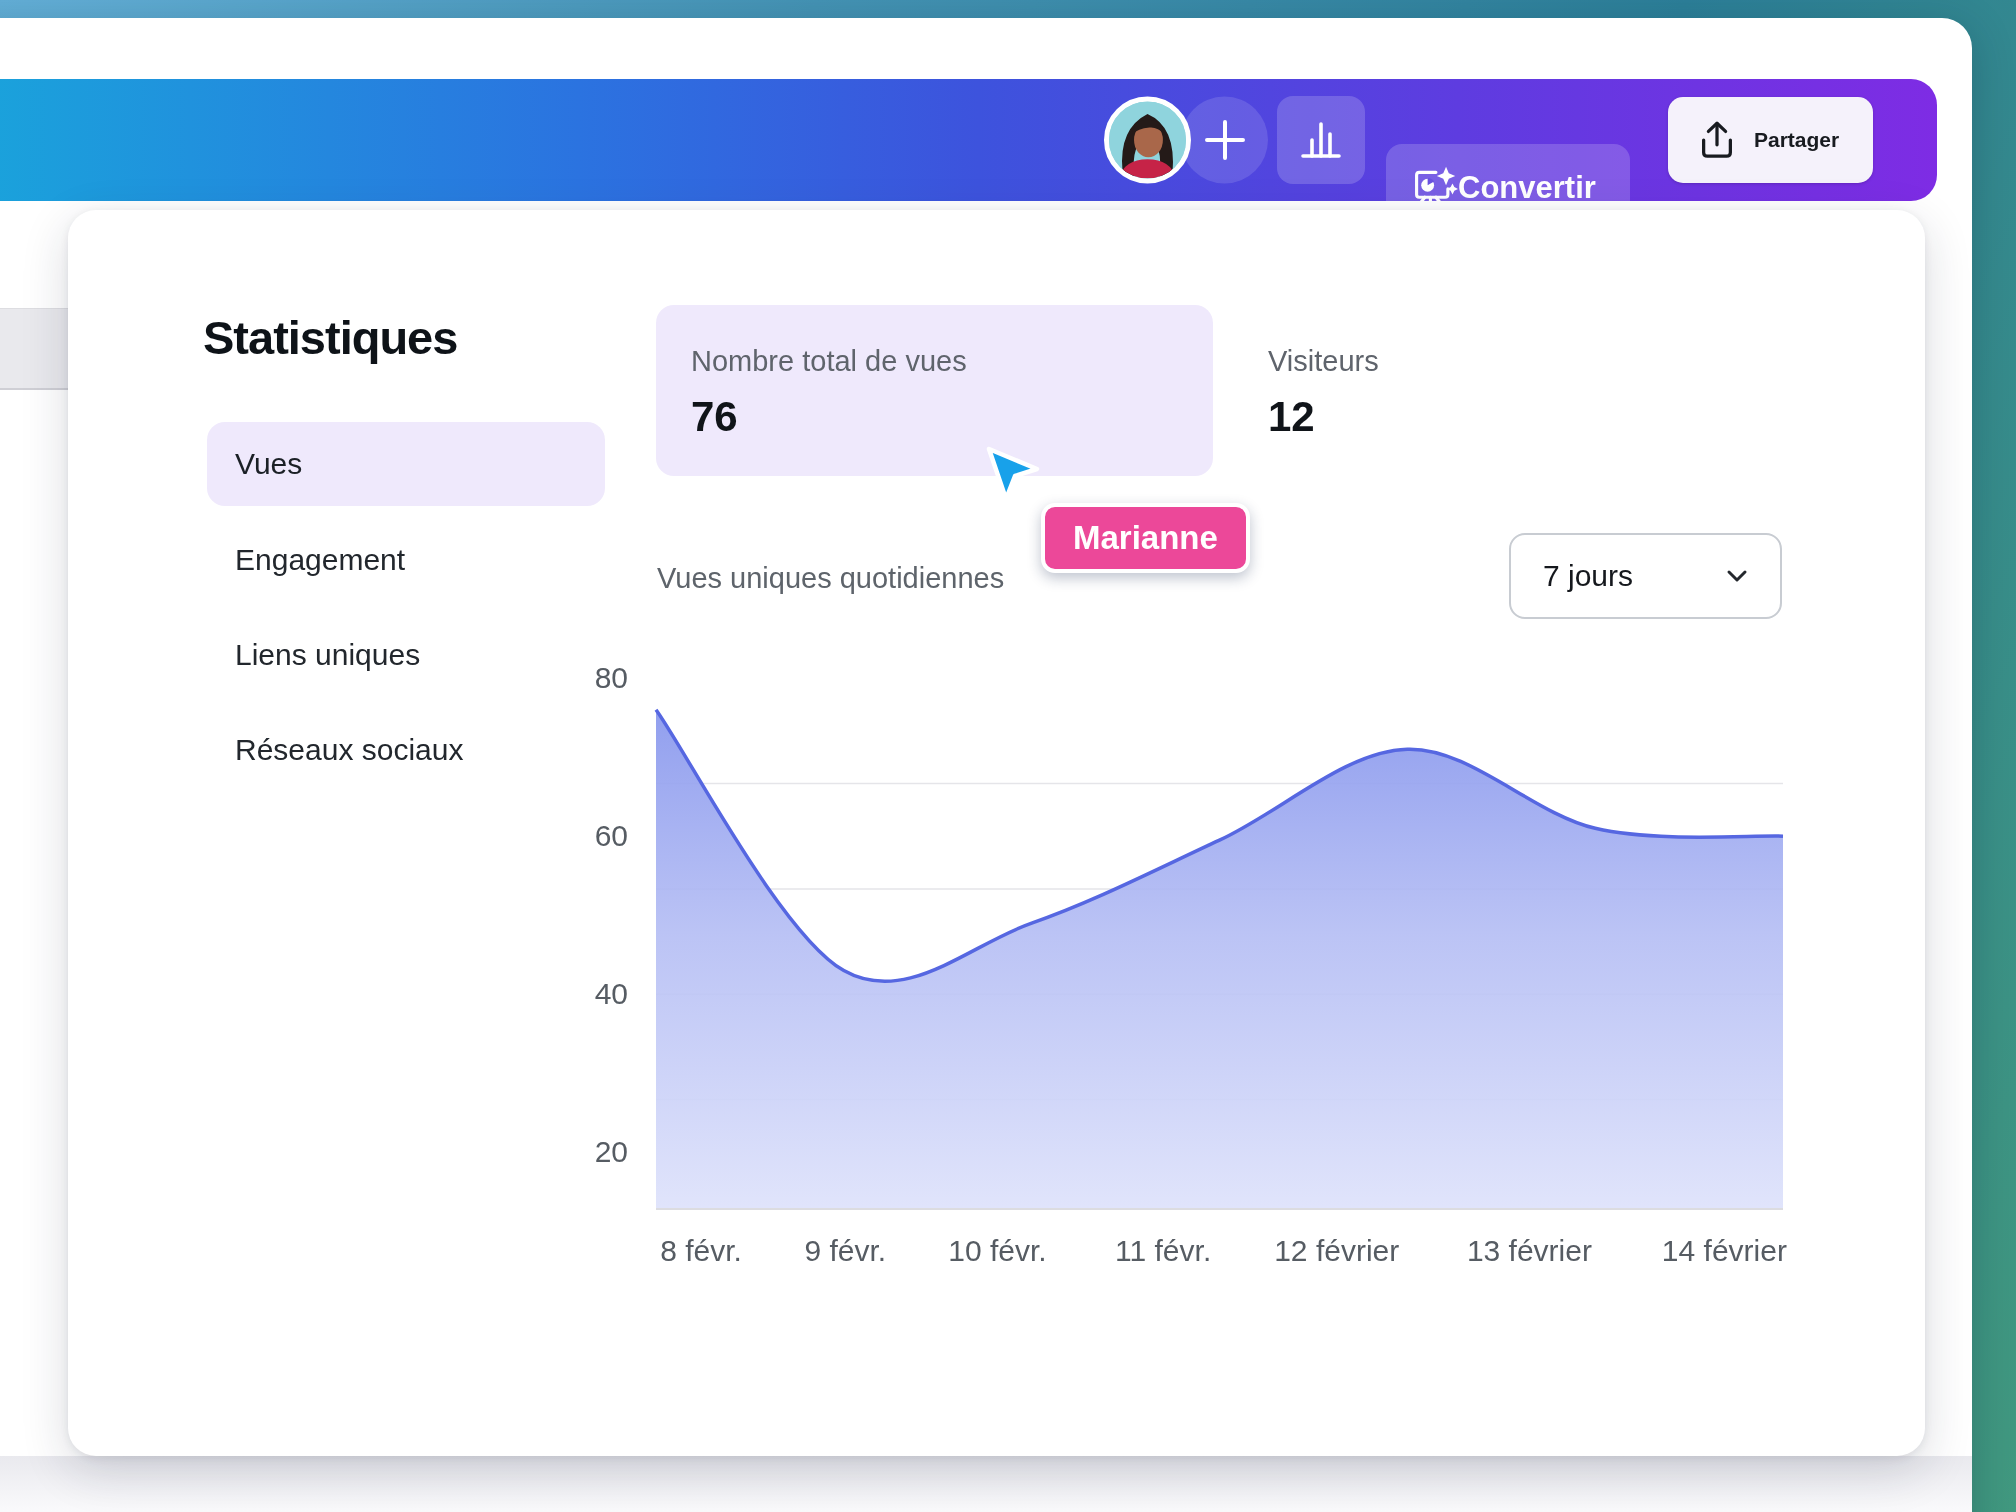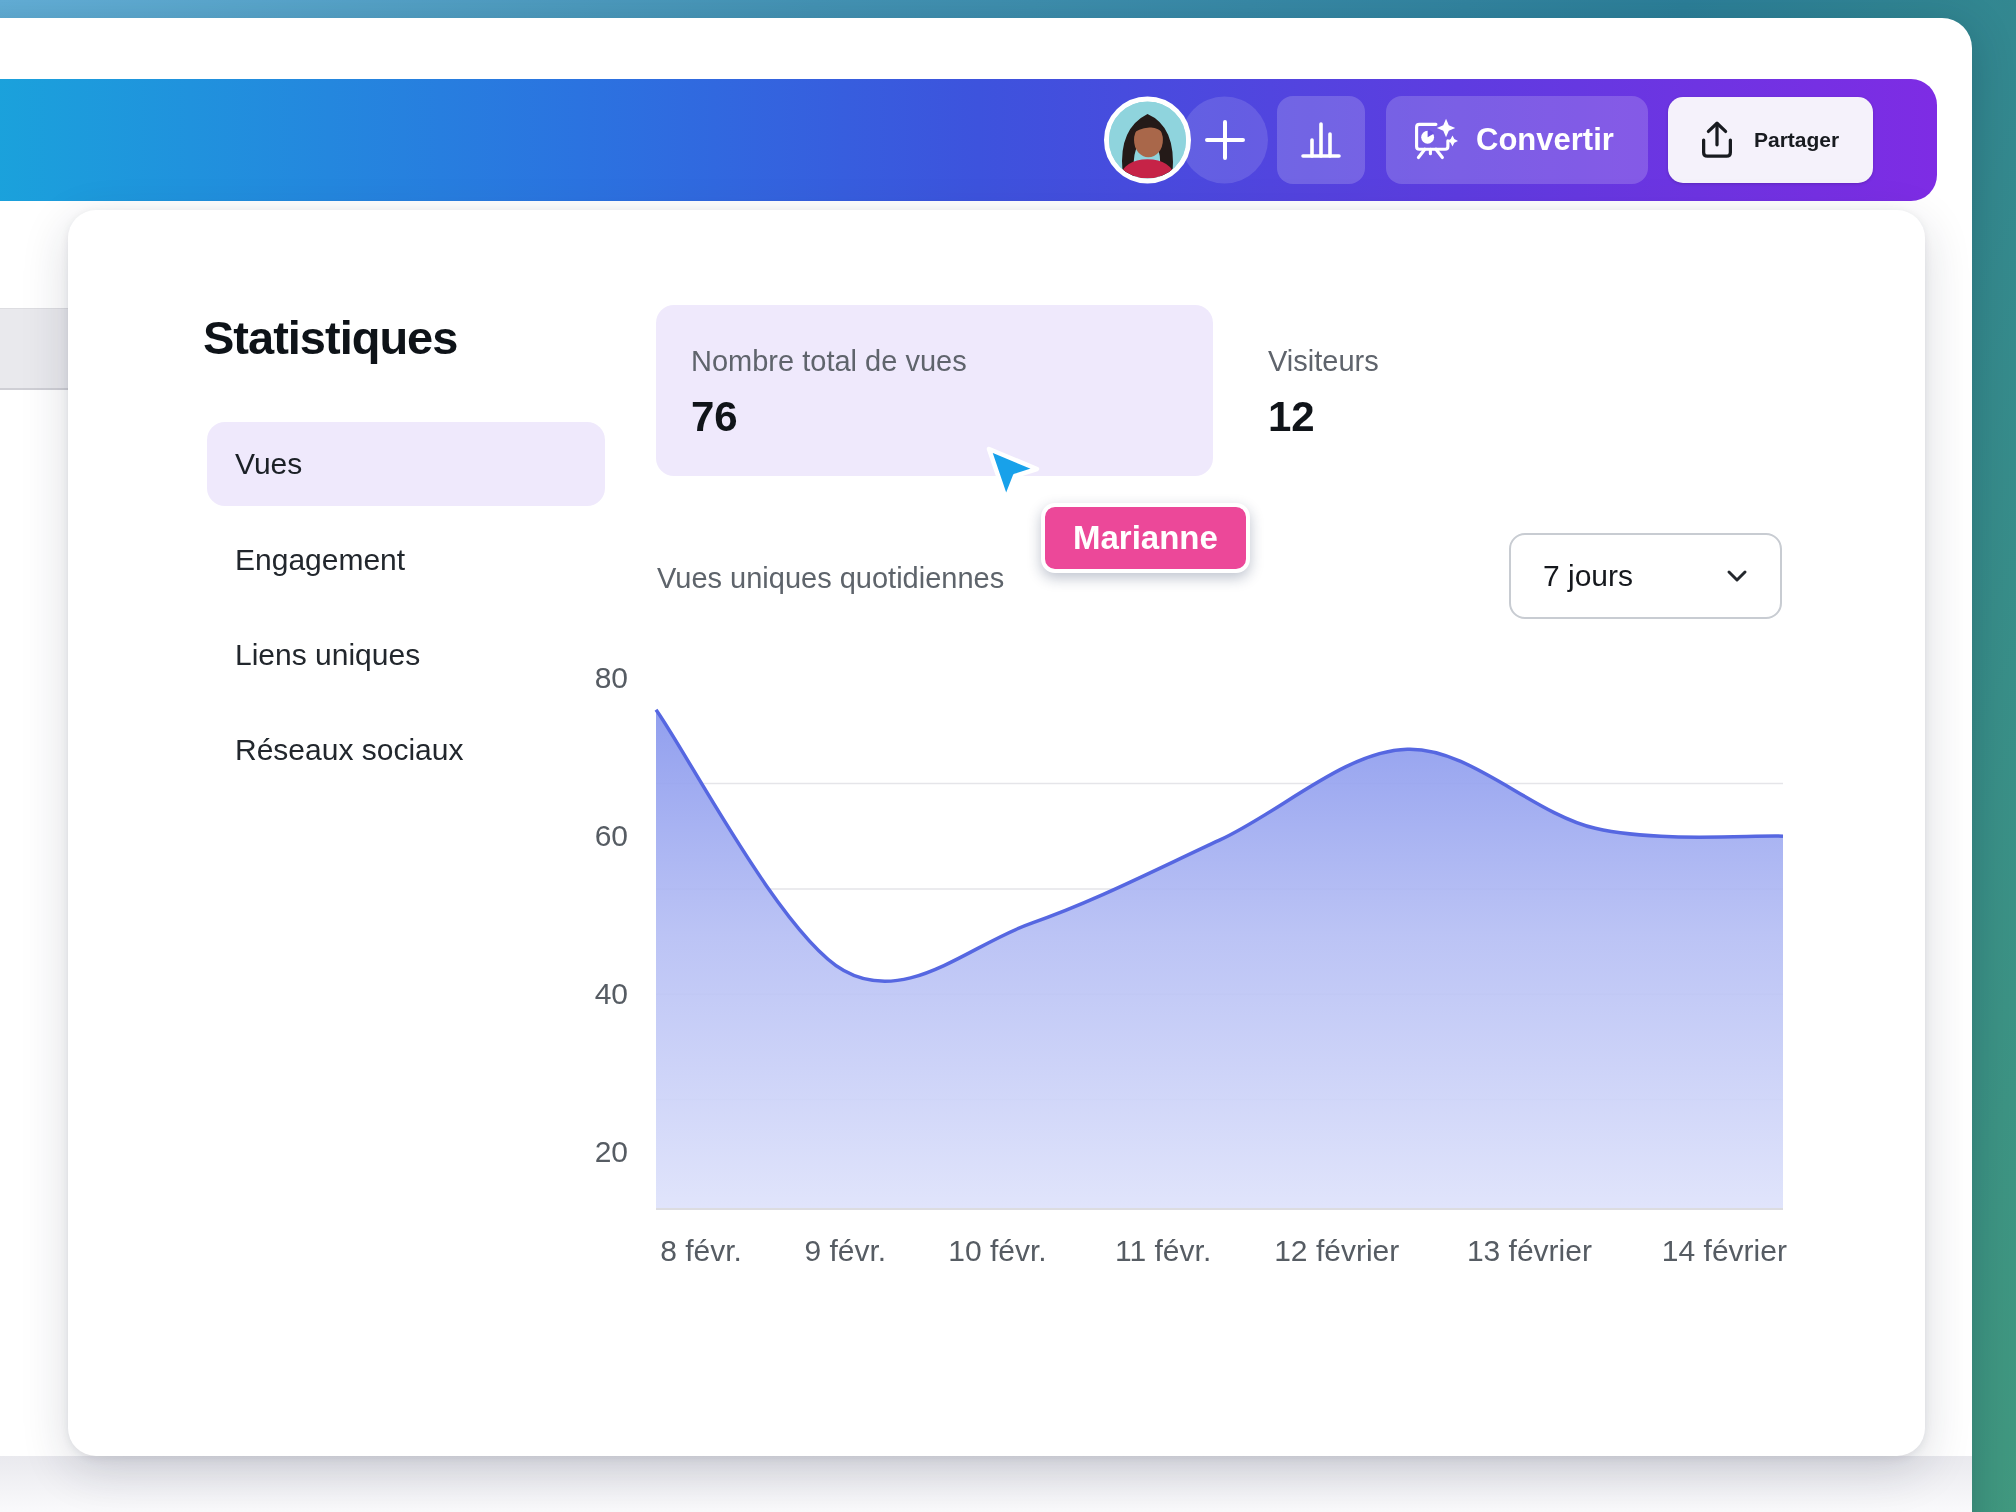--- a/index.html
+++ b/index.html
@@ -45,23 +45,24 @@
     left:1259px;width:52px;height:52px;background:none;border:none;cursor:pointer;padding:0;
   }
   .icon-btn{
     left:1337px;width:88px;height:88px;border:none;cursor:pointer;
     background:rgba(255,255,255,.18);border-radius:16px;
     display:flex;align-items:center;justify-content:center;
   }
   .convert-btn{
     left:1446px;height:88px;border:none;cursor:pointer;
     background:rgba(255,255,255,.18);border-radius:16px;
-    display:flex;align-items:center;gap:18px;padding:0 34px 0 26px;
+    display:flex;align-items:center;padding:0 34px 0 26px;
     color:#ffffff;font-size:31px;font-weight:600;
     font-family:"Liberation Sans","DejaVu Sans",sans-serif;
+    margin-top:48px;
   }
   .share-btn{
     left:1728px;height:86px;border:none;cursor:pointer;
     background:#f5f2fb;border-radius:15px;
     display:flex;align-items:center;gap:16px;padding:0 34px 0 28px;
     color:#181b20;font-size:21px;font-weight:600;
     font-family:"Liberation Sans","DejaVu Sans",sans-serif;
     box-shadow:0 1px 3px rgba(40,10,80,.25);
   }
 

